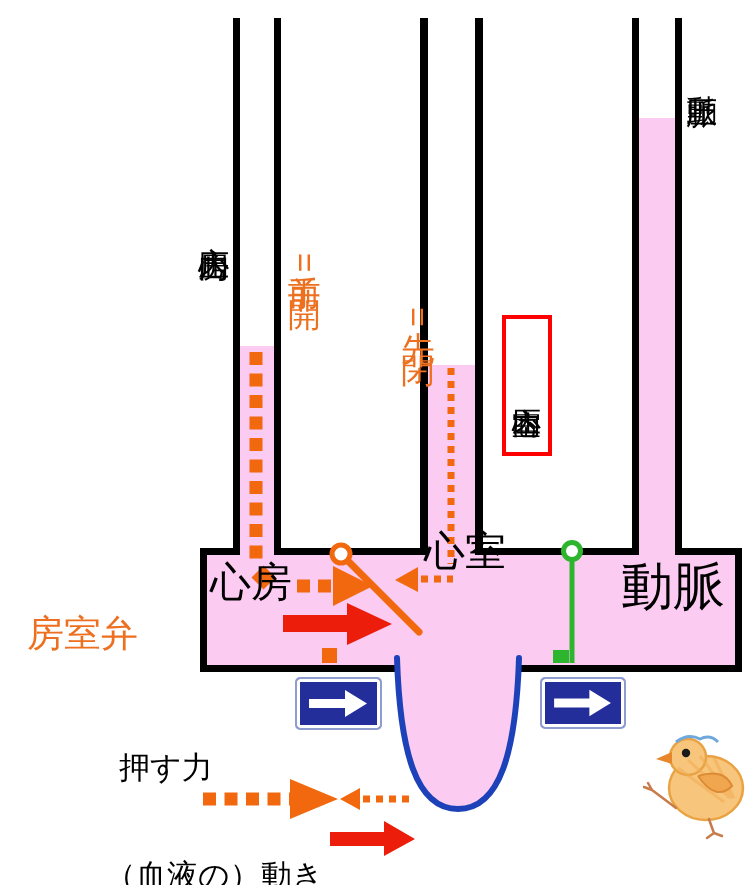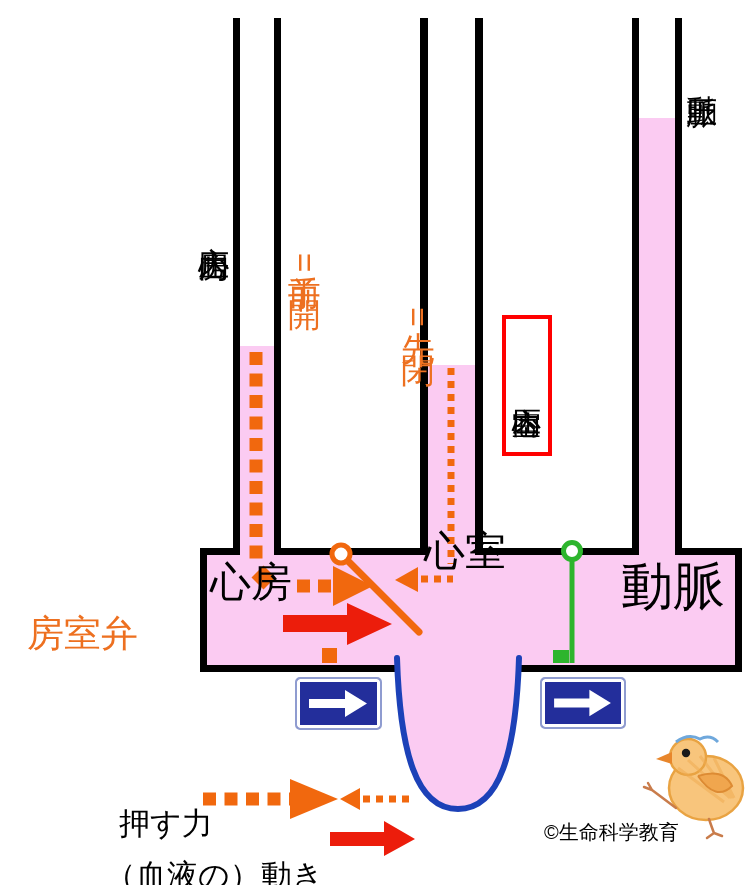--- a/index.html
+++ b/index.html
@@ -126,18 +126,17 @@
   <div class="redbox" style="left:502px;top:315px;width:42px;height:133px;">
     <div class="vtext black" style="position:static;font-size:29px;letter-spacing:1px;">心室内圧</div>
   </div>
   <div class="vtext black" style="left:685px;top:71px;font-size:31px;">動脈圧</div>
 
   <div class="hlabel black" style="left:210px;top:562px;font-size:41px;">心房</div>
   <div class="hlabel black" style="left:424px;top:531px;font-size:41px;">心室</div>
   <div class="hlabel black" style="left:621px;top:560px;font-size:52px;">動脈</div>
   <div class="hlabel orangetxt" style="left:27px;top:604px;font-size:37px;margin-top:11px;">房室弁</div>
 
-  <div class="hlabel black" style="left:119px;top:808px;font-size:31px;">押す力</div>
+  <div class="hlabel black" style="left:119px;top:752px;font-size:31px;">押す力</div>
   <div class="hlabel black" style="left:105px;top:860px;font-size:31px;">（血液の）動き</div>
 
-  <div class="credit" style="left:544px;top:821px;">©生命科学教育</div>
 
 </div>
 
 </body></html>

